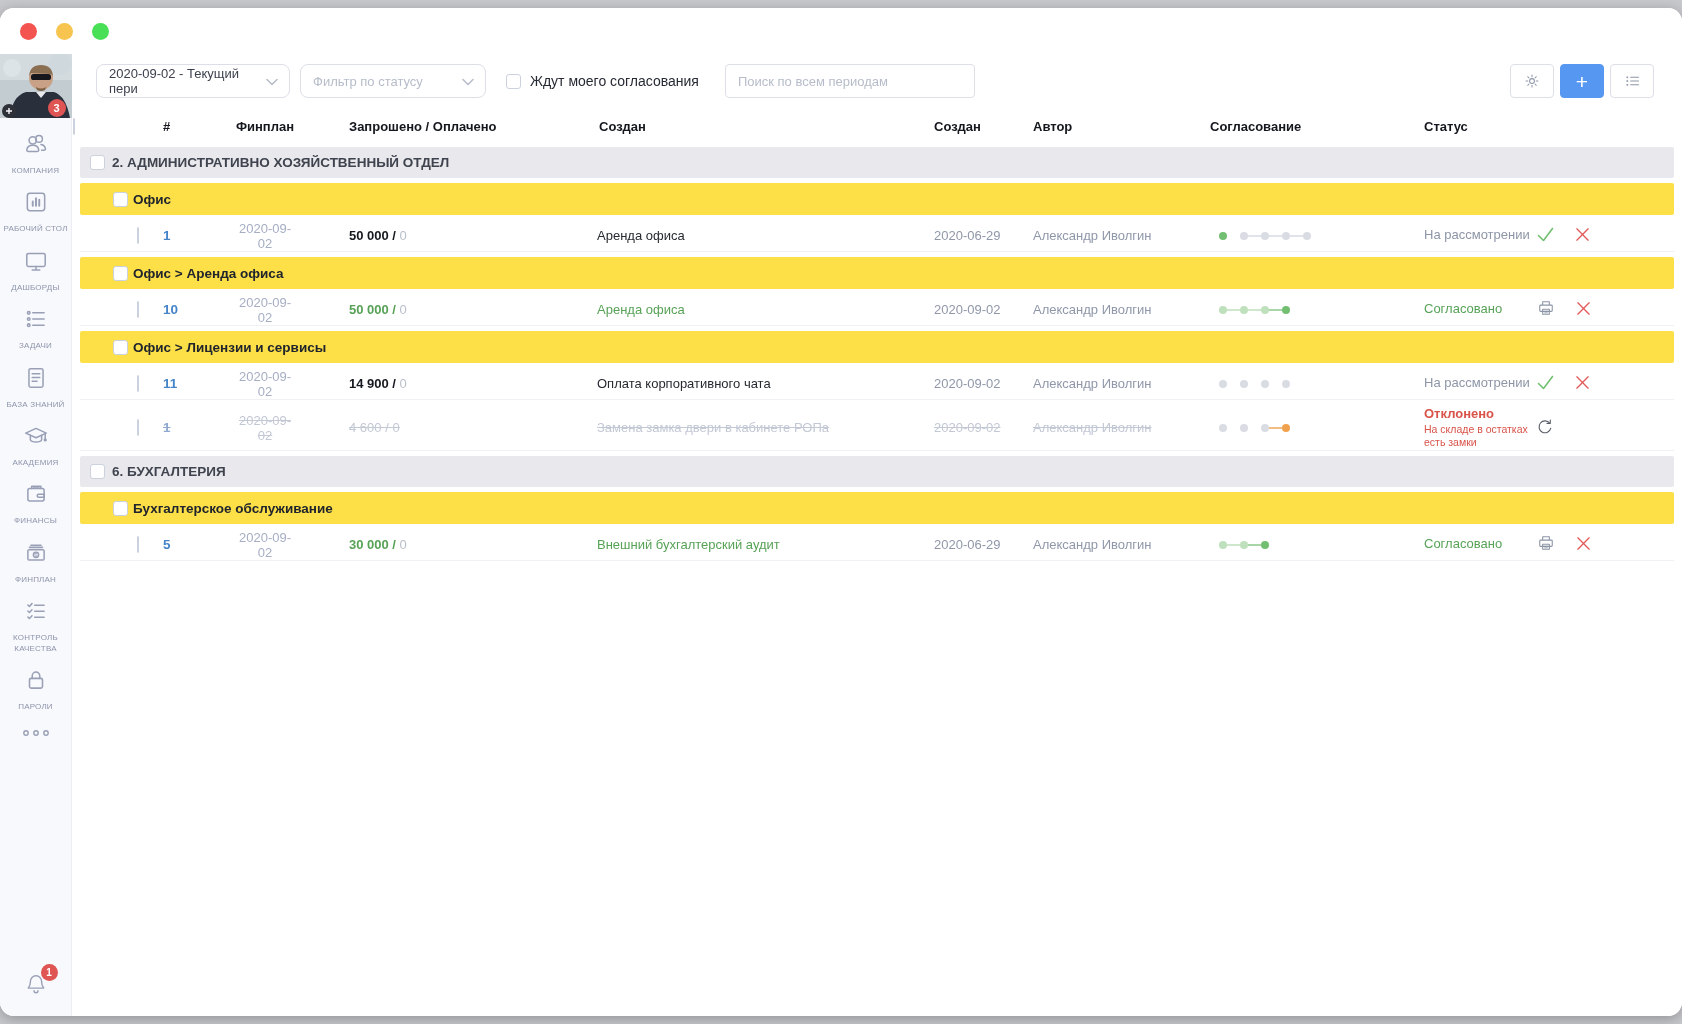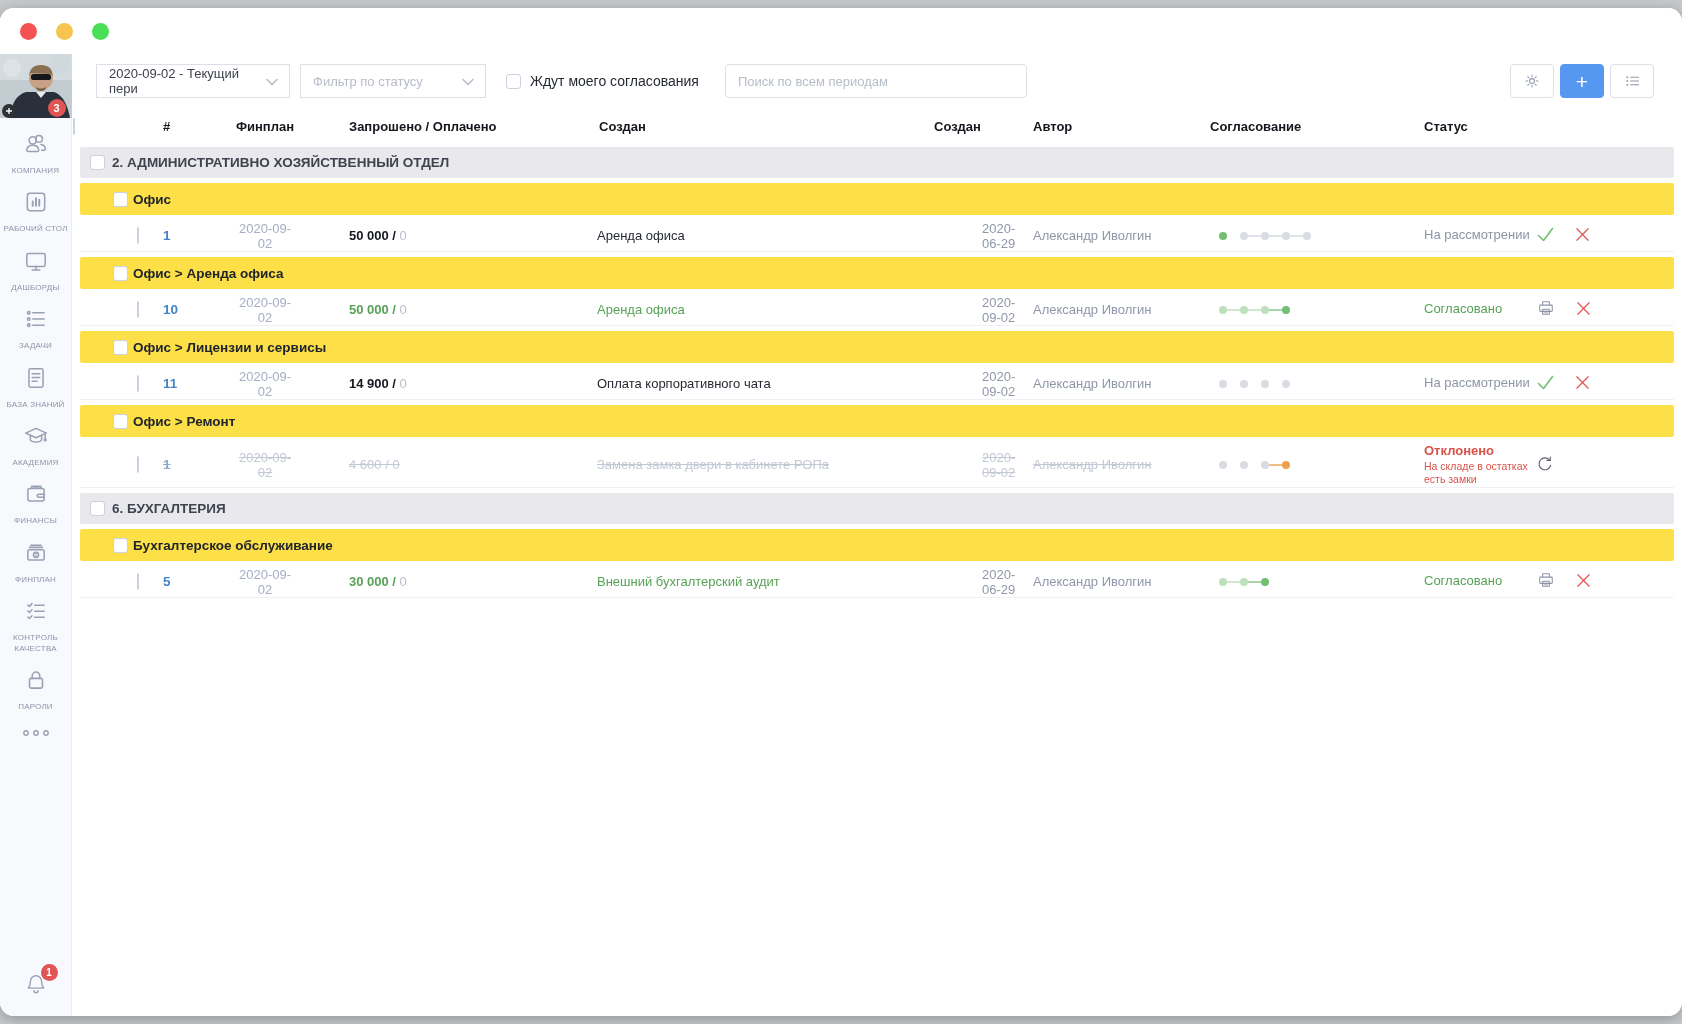--- a/index.html
+++ b/index.html
@@ -49,36 +49,36 @@
     position:absolute; top:-8px; right:-10px; width:17px; height:17px; border-radius:50%;
     background:#df5553; color:#fff; font-size:10px; font-weight:bold;
     display:flex; align-items:center; justify-content:center;
   }
 
   
   .main { flex:1; min-width:0; display:flex; flex-direction:column; background:#fff; }
 
   .toolbar { flex:0 0 34px; height:34px; margin:10px 28px 0 24px; display:flex; align-items:center; }
   .select {
-    height:34px; border:1px solid #dcdfe7; border-radius:0; background:#fff;
+    height:34px; border:1px solid #dcdfe7; border-radius:8px; background:#fff;
     display:flex; align-items:center; justify-content:space-between;
     padding:0 11px 0 12px; font-size:13px; color:#3c414d; cursor:pointer;
   }
   .select.ph { color:#b6bcc9; }
   .select .chev svg { stroke:#b9bfca; fill:none; stroke-width:1.6; stroke-linecap:round; stroke-linejoin:round; }
   .sel-period { width:194px; }
   .sel-status { width:186px; margin-left:10px; }
   .cb {
     width:15px; height:15px; border:1px solid #cbd1dd; border-radius:3px; background:#fff;
     flex:0 0 15px; cursor:pointer;
   }
   .await-cb { margin-left:20px; }
   .await-label { font-weight:normal; font-size:14px; color:#262a33; margin-left:9px; white-space:nowrap; }
   .search {
-    width:302px; height:34px; margin-left:26px; border:1px solid #dcdfe7; border-radius:4px;
+    width:250px; height:34px; margin-left:26px; border:1px solid #dcdfe7; border-radius:4px;
     padding:0 12px; font-size:13px; color:#3c414d; outline:none;
     font-family:"Liberation Sans", sans-serif;
   }
   .search::placeholder { color:#b6bcc9; }
   .tb-btns { margin-left:auto; display:flex; gap:6px; }
   .tbtn {
     width:44px; height:34px; border:1px solid #dcdfe7; border-radius:4px; background:#fff;
     display:flex; align-items:center; justify-content:center; cursor:pointer; padding:0;
   }
   .tbtn svg { stroke:#8d95a6; fill:none; stroke-width:1.4; stroke-linecap:round; stroke-linejoin:round; }
@@ -119,21 +119,21 @@
     border-bottom:1px solid #f0f1f5;
     font-size:13px; color:#262a31;
   }
   .data-row.tall { min-height:46px; }
   .data-row .cb { margin-left:57px; }
   .c-num { padding-left:3px; font-weight:bold; font-size:13.5px; color:#4584c8; cursor:pointer; }
   .c-finplan { text-align:center; color:#a6aec4; }
   .c-amount { padding-left:51px; font-weight:bold; color:#15181e; white-space:nowrap; }
   .c-amount .zero { color:#b9bfca; font-weight:normal; }
   .c-request { color:#262a31; }
-  .c-created { padding-left:2px; color:#8f97a9;margin-left:48px; }
+  .c-created { padding-left:2px; color:#8f97a9; }
   .c-author { padding-left:2px; color:#8f97a9; }
   .c-approval { padding-left:9px; display:flex; align-items:center; }
   .c-status { line-height:1.25; }
   .c-status.pending { color:#8d95a6; }
   .c-status.approved { color:#57a257; }
   .c-status .st-title { display:block; }
   .c-status.rejected .st-title { color:#d9534a; font-weight:bold; }
   .c-status .st-note { display:block; color:#d9534a; font-size:10.5px; margin-top:1px; }
   .c-icons { display:flex; align-items:center; gap:19px; }
   .row-icon { display:flex; align-items:center; justify-content:center; cursor:pointer; background:none; border:none; padding:0; }
@@ -473,24 +473,20 @@
                     </svg></span>
                 </button>
                 <button class="row-icon">
                   <span><svg width="17" height="17" viewBox="0 0 18 18" style="stroke:#e25b5b;fill:none;stroke-width:1.4;stroke-linecap:round">
                       <path d="M3 3l12 12M15 3L3 15"></path>
                     </svg></span>
                 </button>
               </div>
               <div></div>
             </div>
-            <div class="subgroup-row">
-              <span class="cb"></span>
-              <span class="g-label">Офис &gt; Ремонт</span>
-            </div>
             <div class="data-row rejected tall">
               <div><span class="cb"></span></div>
               <div class="c-num">1</div>
               <div class="c-finplan">2020-09-02</div>
               <div class="c-amount"><span>4 600 / </span><span class="zero">0</span></div>
               <div class="c-request">Замена замка двери в кабинете РОПа</div>
               <div class="c-created">2020-09-02</div>
               <div class="c-author">Александр Иволгин</div>
               <div class="c-approval">
                 <span class="dot dot-grey"></span>

